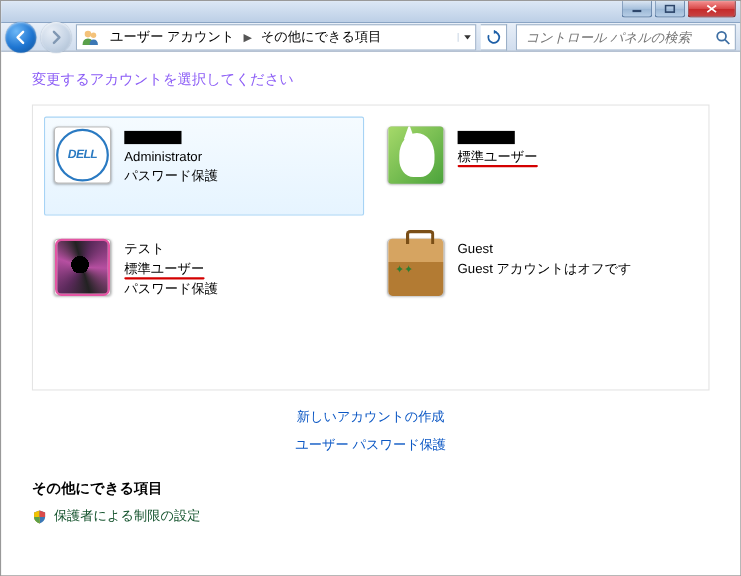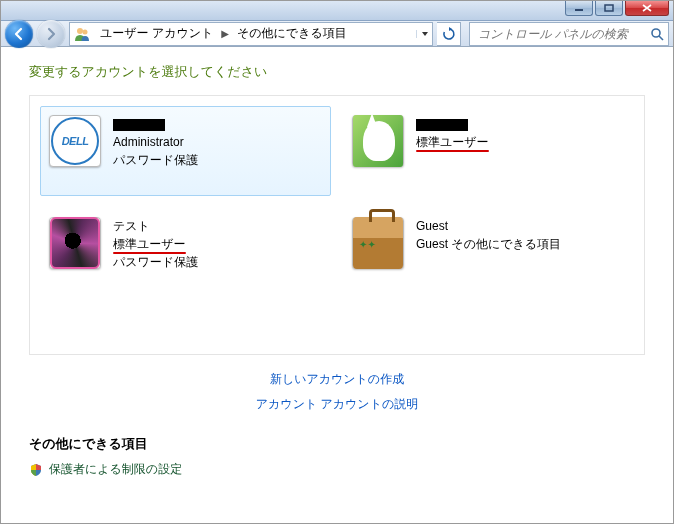--- a/index.html
+++ b/index.html
@@ -118,21 +118,21 @@
   }
   .searchbox .search-icon { color:#3d6ea3; }
 
   
   .content {
     padding: 16px 28px 8px 28px;
     height: calc(100% - 55px);
     overflow: hidden;
   }
   .prompt {
-    color: #4d7c0f;
+    color: #8b5cf6;
     font-size: 13px;
     margin-bottom: 14px;
   }
   .accounts {
     border: 1px solid #e4e4e4;
     padding: 10px;
     display: grid;
     grid-template-columns: 1fr 1fr;
     grid-auto-rows: 90px;
     gap: 12px;
@@ -328,29 +328,29 @@
         <div>パスワード保護</div>
       </div>
     </div>
 
     <div class="acct">
       <div class="acct-ico">
         <div class="ico-case"></div>
       </div>
       <div class="acct-lines">
         <div>Guest</div>
-        <div>Guest その他にできる項目</div>
+        <div>Guest アカウントはオフです</div>
       </div>
     </div>
 
   </div>
 
   <div class="links">
     <a href="#">新しいアカウントの作成</a>
-    <a href="#">アカウント アカウントの説明</a>
+    <a href="#">ユーザー パスワード保護</a>
   </div>
 
   <div class="other-head">その他にできる項目</div>
   <div class="other-links">
     <a href="#">
       <svg class="shield-icon" viewBox="0 0 14 14">
         <path d="M7 1 L12 3 V7 Q12 11 7 13 Q2 11 2 7 V3 Z" fill="#3b78b5"></path>
         <path d="M7 1 L7 13 Q2 11 2 7 V3 Z" fill="#f2c200"></path>
         <path d="M7 1 L12 3 V7 L7 7 Z" fill="#d94b4b"></path>
         <path d="M2 7 L7 7 V13 Q2 11 2 7 Z" fill="#5aa04a"></path>

